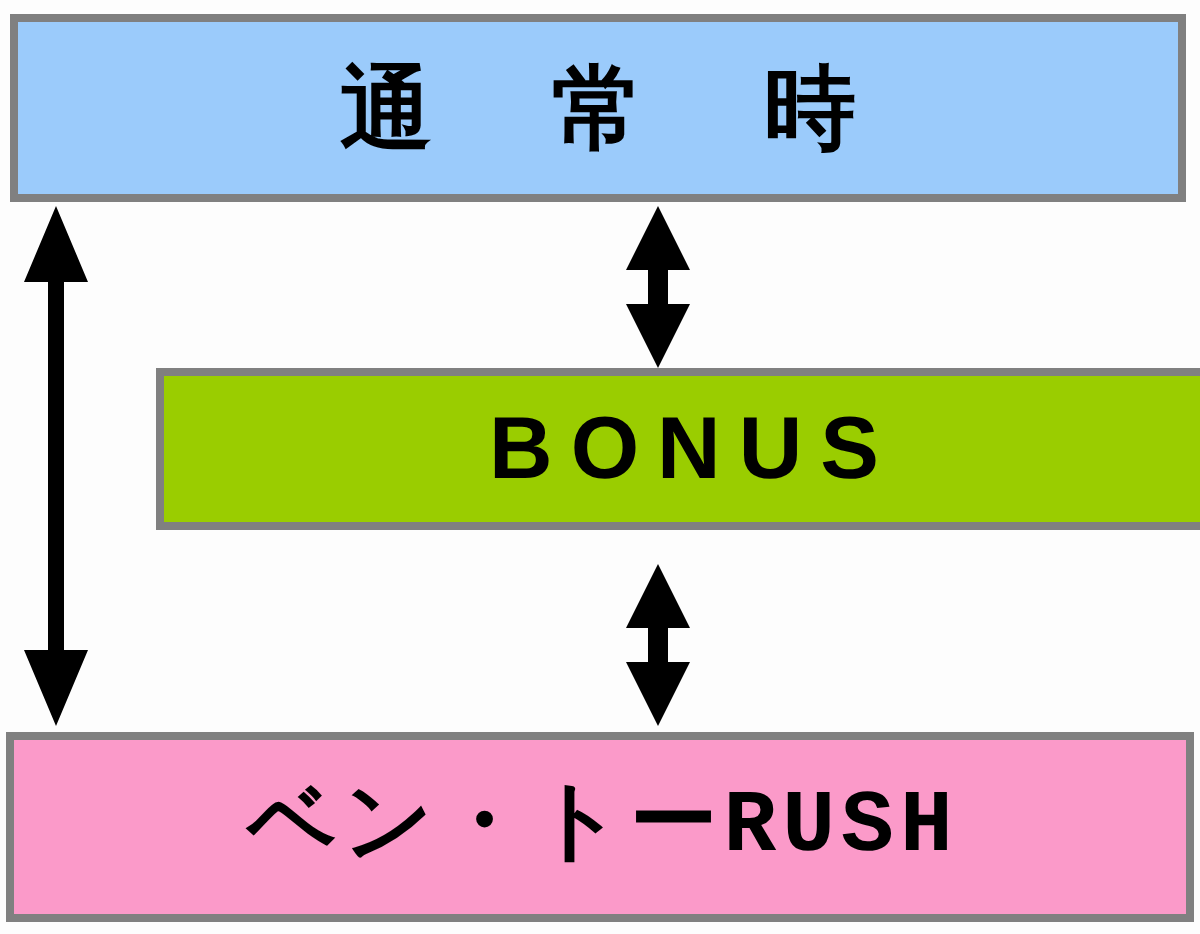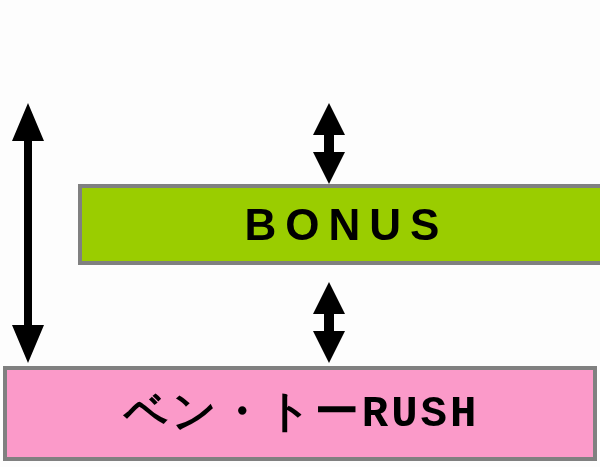--- a/index.html
+++ b/index.html
@@ -90,20 +90,23 @@
   #arrow-mid-lower {
     left: 312px;
     top: 282px;
   }
 </style>
 </head>
 <body>
 
 <div id="diagram">
 
+  <div class="state-box" id="box-normal">
+    <span>通 常 時</span>
+  </div>
 
   <div class="state-box" id="box-bonus">
     <span>BONUS</span>
   </div>
 
   <div class="state-box" id="box-rush">
     <span>ベン・トーRUSH</span>
   </div>
 
   <div class="arrow" id="arrow-left">

